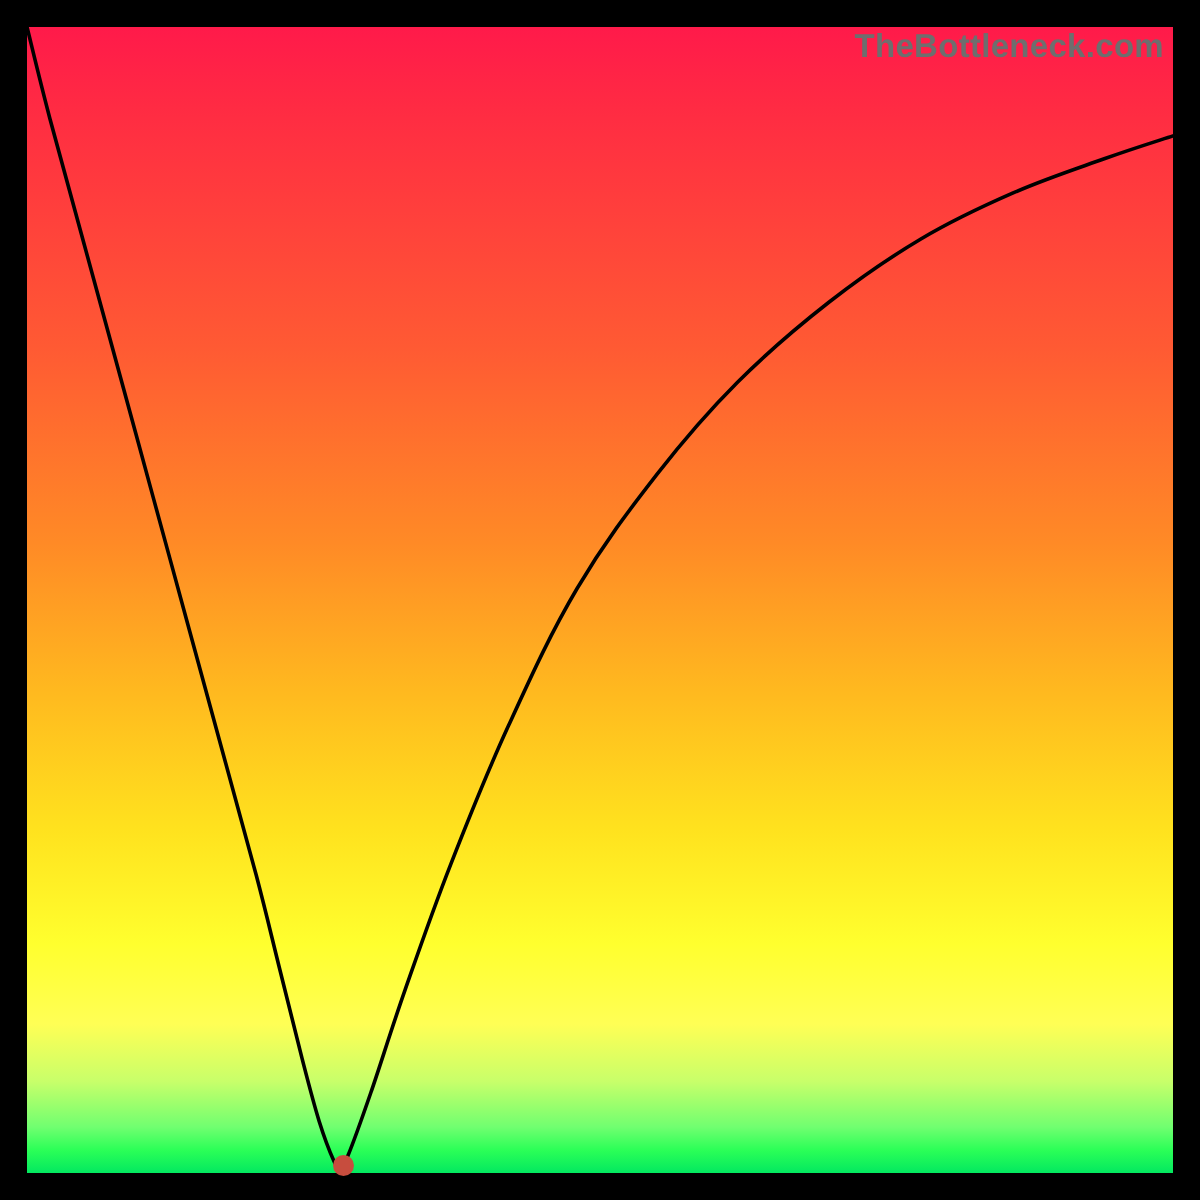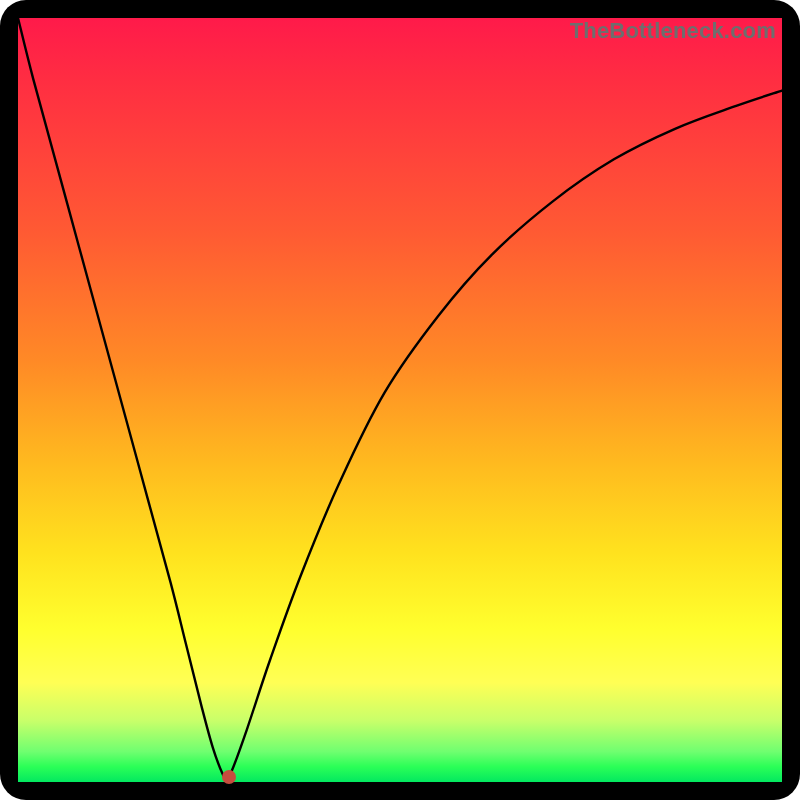--- a/index.html
+++ b/index.html
@@ -8,21 +8,20 @@
     width: 800px;
     height: 800px;
     overflow: hidden;
     font-family: Arial, Helvetica, sans-serif;
   }
   .chart-wrap {
     position: relative;
     width: 800px;
     height: 800px;
     background: #000;
-    border-radius: 26px;
   }
   .plot-area {
     position: absolute;
     left: 18px;
     top: 18px;
     width: 764px;
     height: 764px;
     
     background: linear-gradient(to bottom,
       #ff1a4a 0%,

